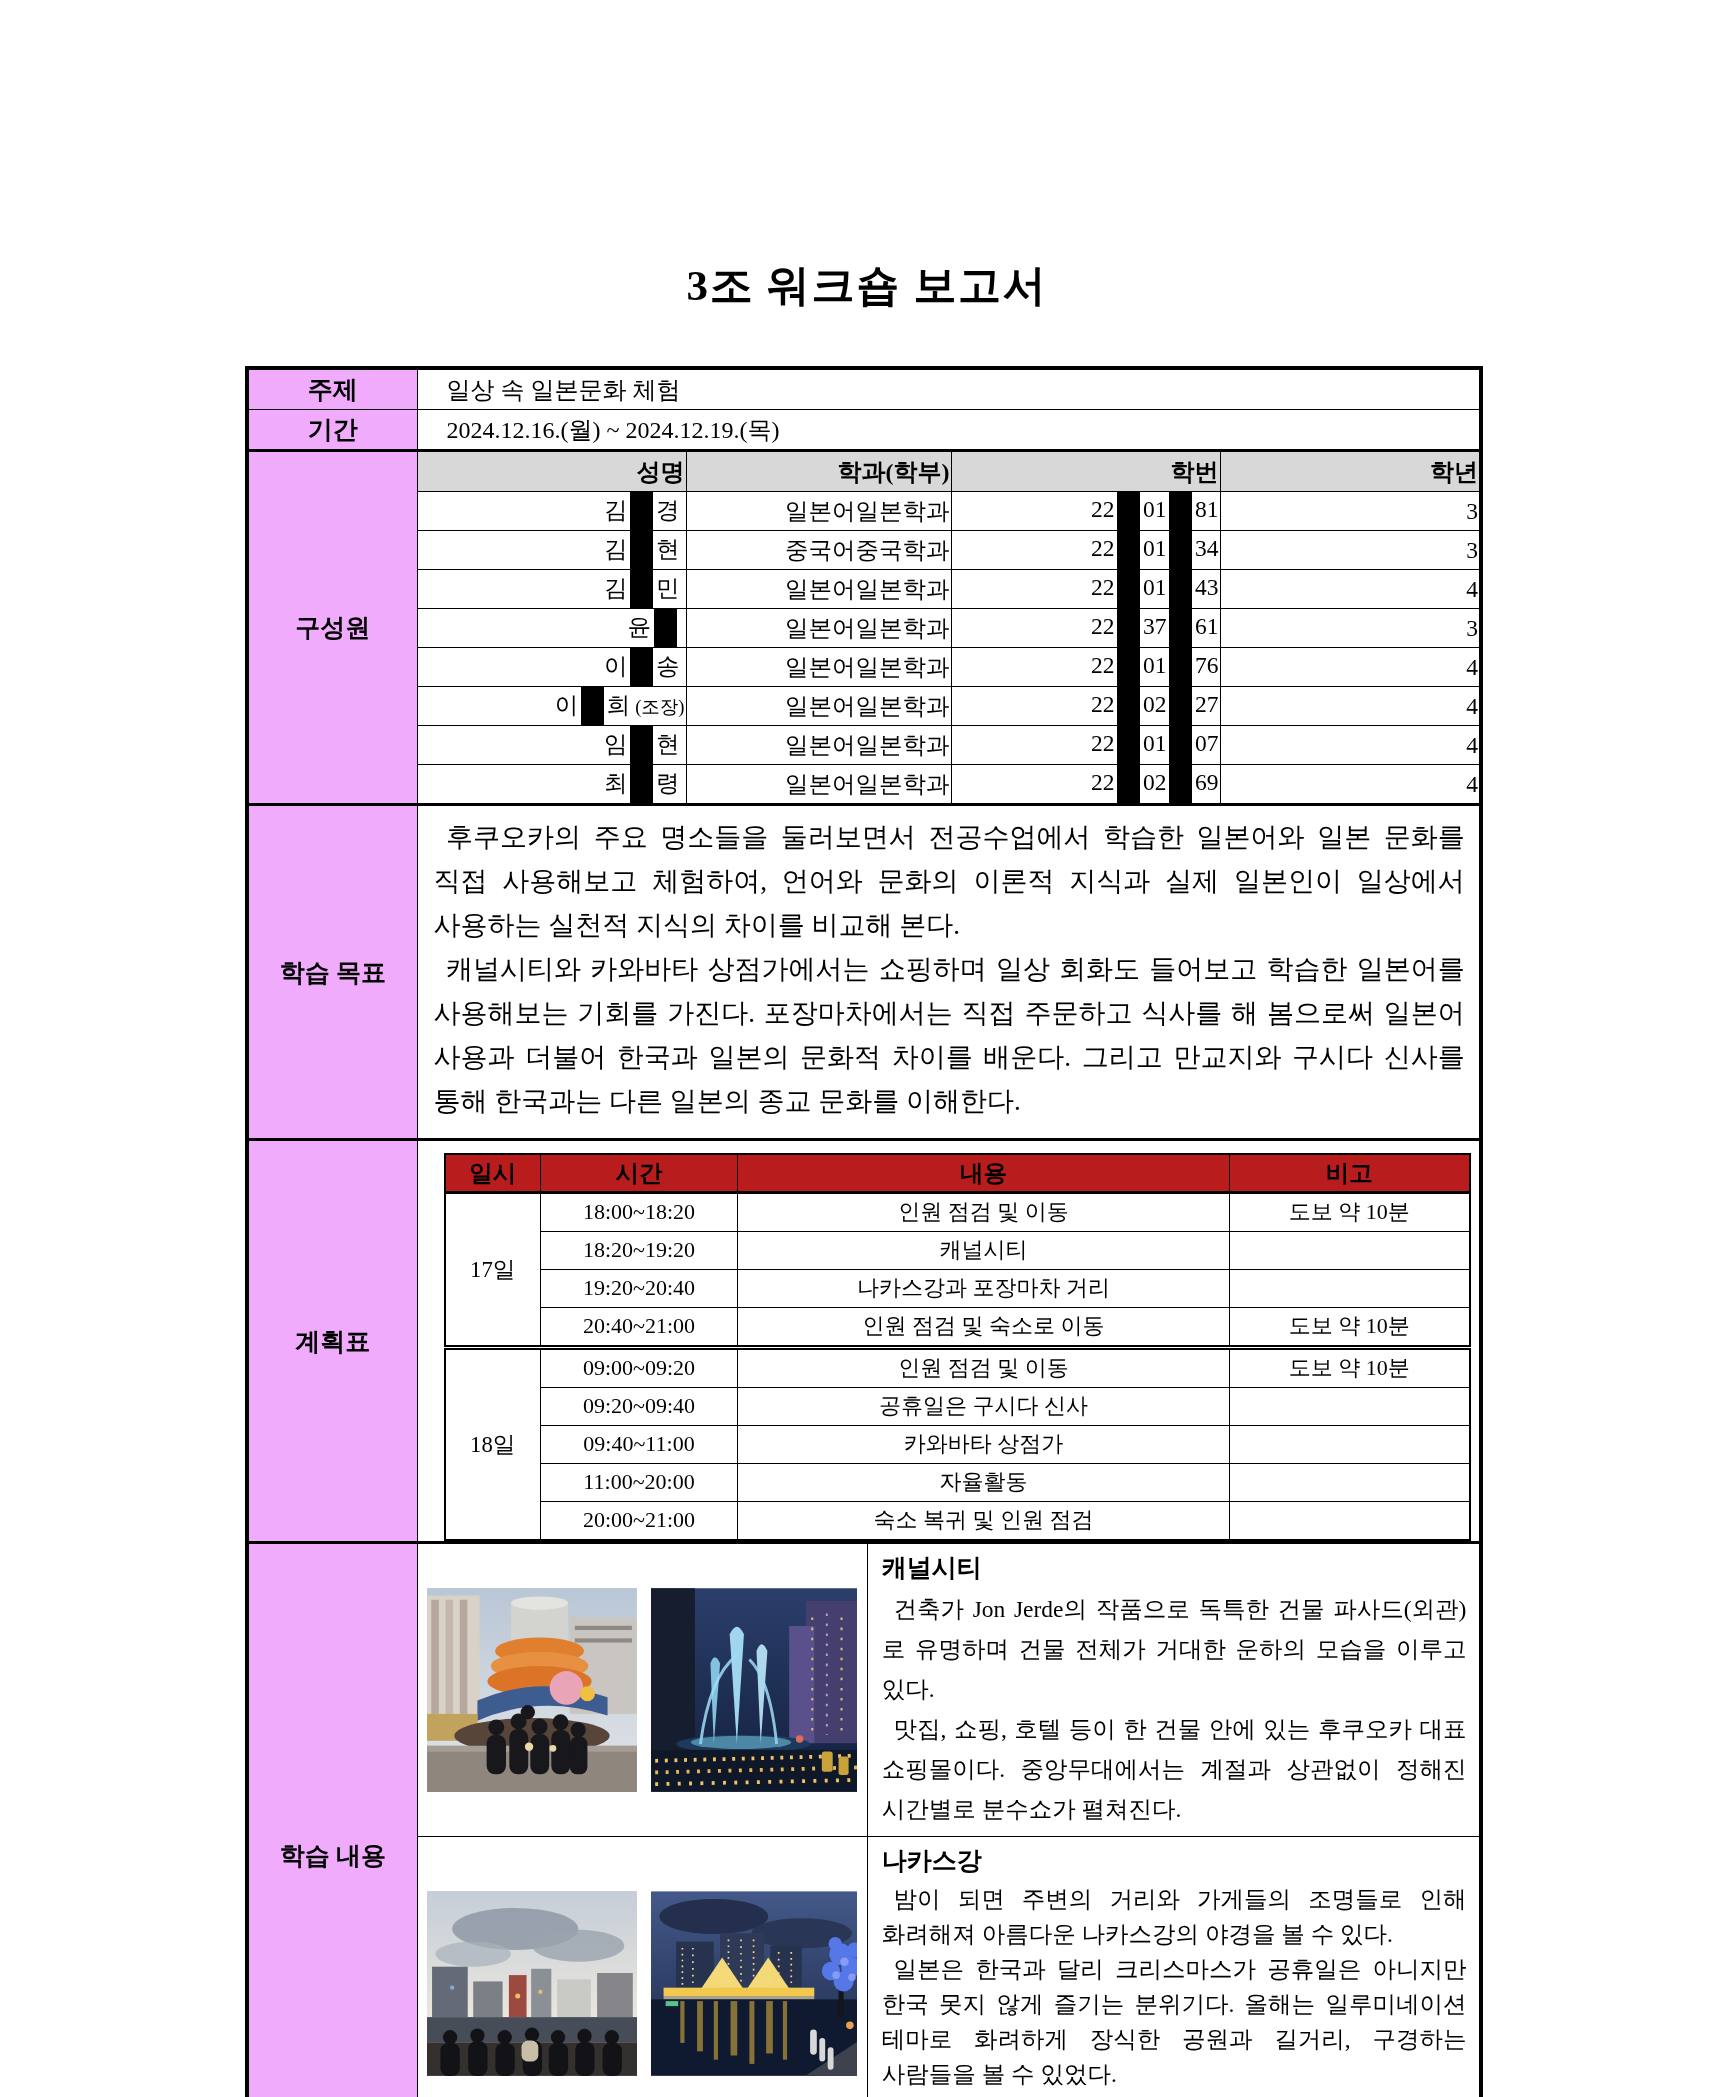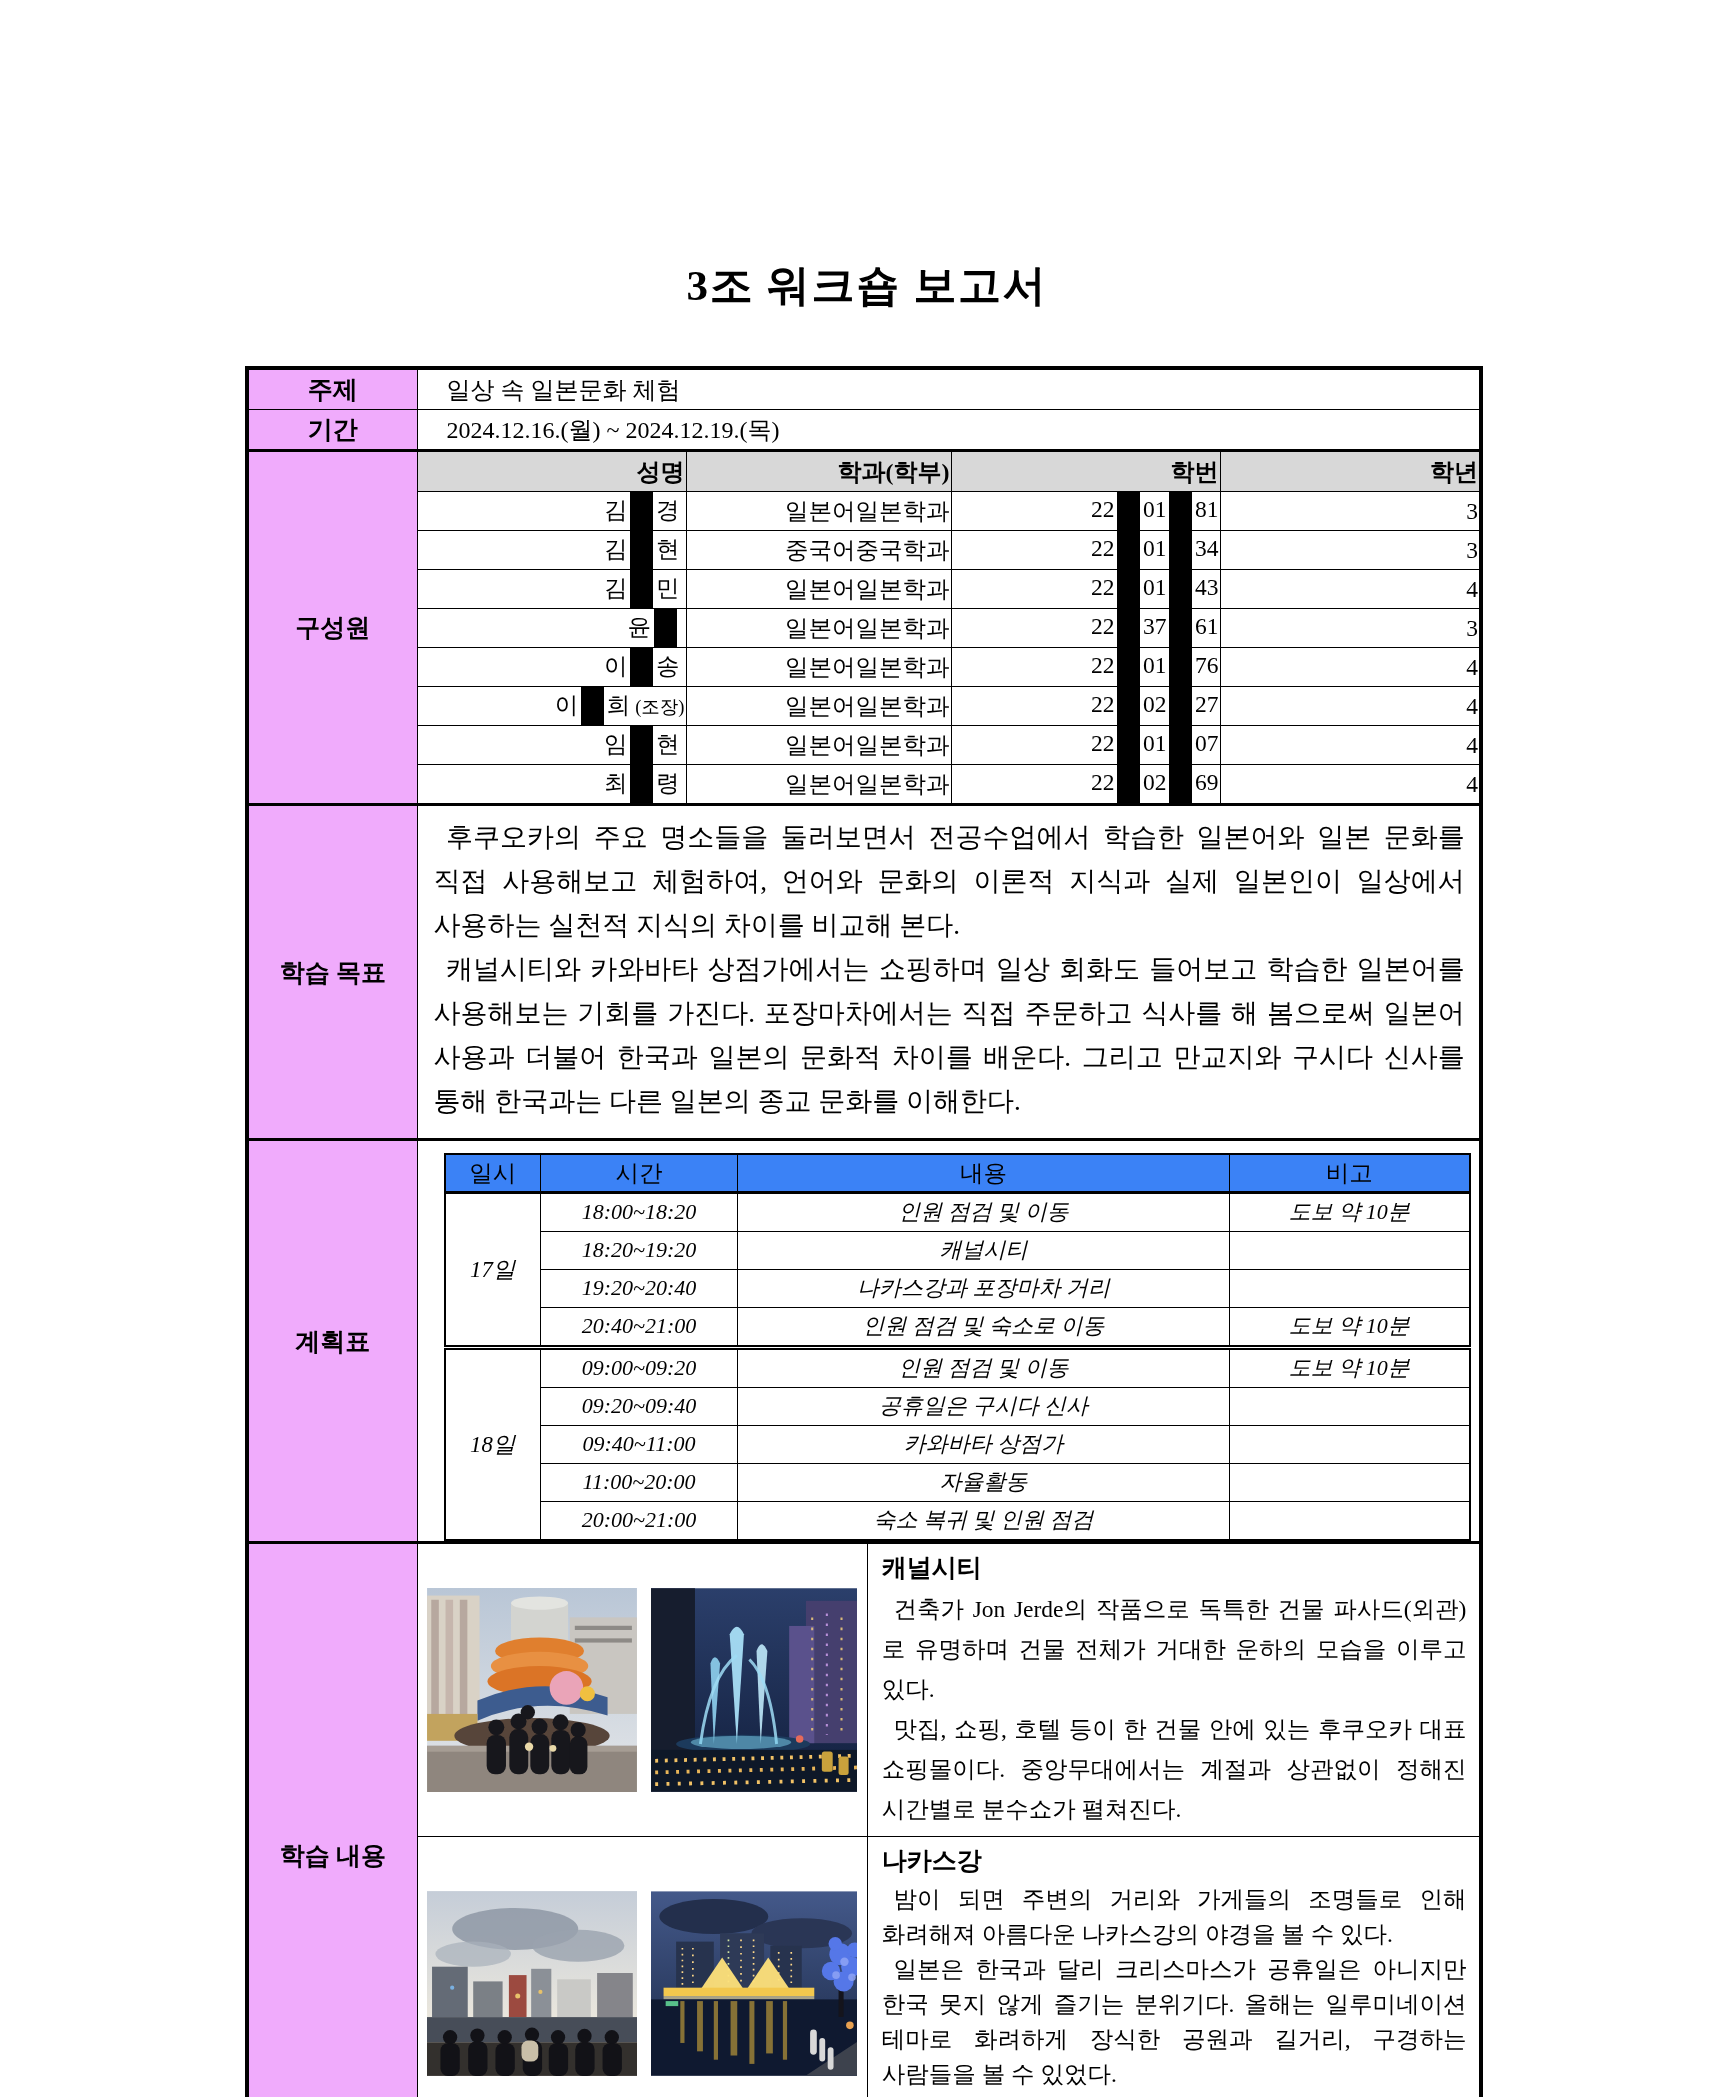--- a/index.html
+++ b/index.html
@@ -29,23 +29,23 @@
   
   td.obj{height:323px;vertical-align:top;padding:9.2px 14.3px 0 16px;font-size:27px;line-height:44px;
     text-align:justify;word-break:keep-all;margin-top:36px;}
   td.obj p{margin:0;text-indent:12.6px;}
 
   
   td.sched-cell{height:368px;vertical-align:top;padding:0;}
   table.sched{border-collapse:collapse;table-layout:fixed;width:1025px;margin:11.7px 0 0 26px;
     border:2.5px solid #000;}
   table.sched th,table.sched td{border:1.7px solid #000;overflow:hidden;}
-  table.sched thead th{background:#3b82f6;font-size:23.5px;font-weight:normal;height:34px;
+  table.sched thead th{background:#b91c1c;font-size:23.5px;font-weight:bold;height:34px;
     text-align:center;vertical-align:middle;border-bottom:3.4px solid #000;}
-  table.sched tbody td{height:35px;font-size:22px;text-align:center;vertical-align:middle;font-style:italic;}
+  table.sched tbody td{height:35px;font-size:22px;text-align:center;vertical-align:middle;}
   table.sched td.sdate{font-size:22.7px;}
   table.sched tr.grp td{border-top:5.9px double #000;}
 
   
   td.content-cell{padding:0;vertical-align:top;height:624px;}
   .block{display:flex;overflow:hidden;}
   .block.b1{height:292px;border-bottom:1.7px solid #000;}
   .block.b2{height:331px;}
   .photos{width:449px;flex:0 0 449px;border-right:1.7px solid #000;display:flex;
     justify-content:center;gap:13.4px;}

